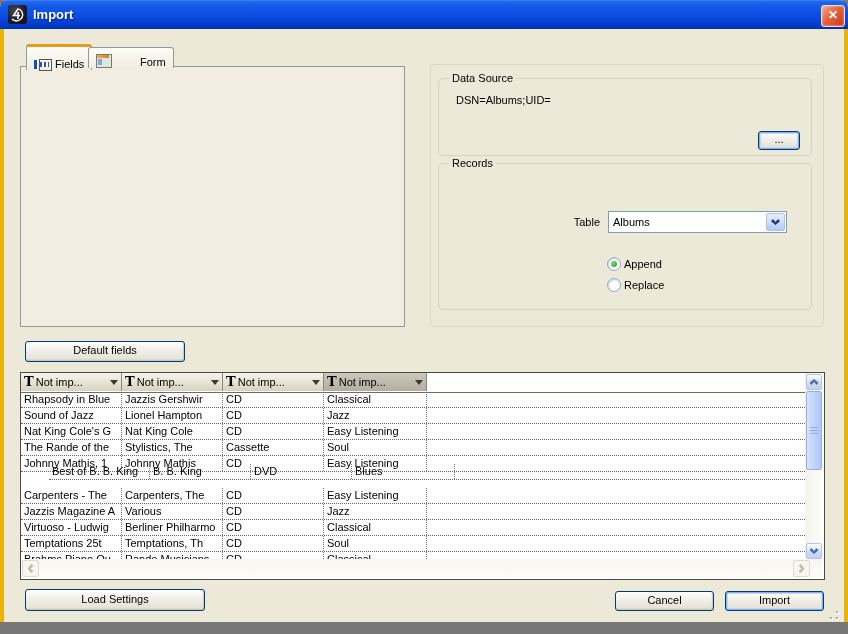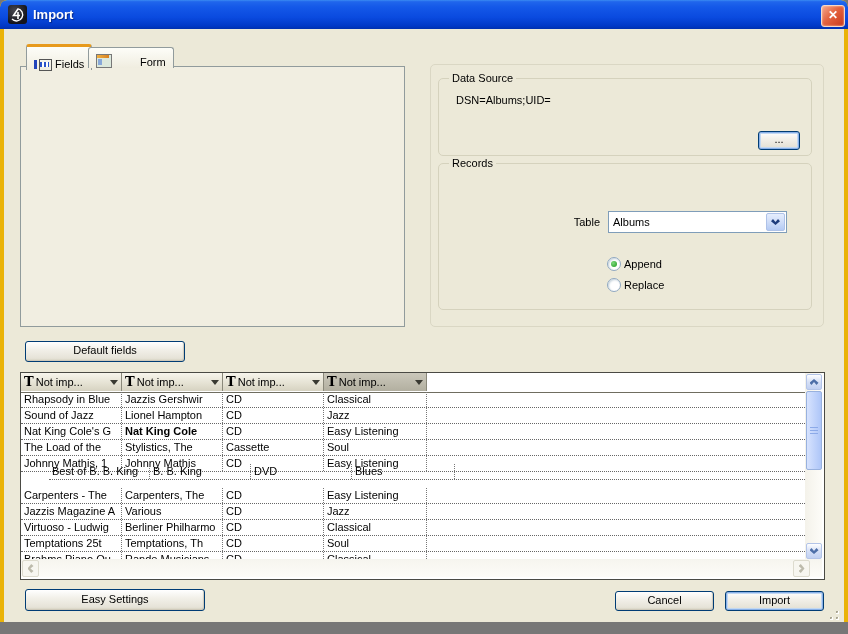--- a/index.html
+++ b/index.html
@@ -247,26 +247,26 @@
         <div class="gcell" style="left:303px;width:103px;">Classical</div>
       </div>
       <div class="grow" style="top:16px;">
         <div class="gcell" style="left:0;width:101px;">Sound of Jazz</div>
         <div class="gcell" style="left:101px;width:101px;">Lionel Hampton</div>
         <div class="gcell" style="left:202px;width:101px;">CD</div>
         <div class="gcell" style="left:303px;width:103px;">Jazz</div>
       </div>
       <div class="grow" style="top:32px;">
         <div class="gcell" style="left:0;width:101px;">Nat King Cole's G</div>
-        <div class="gcell" style="left:101px;width:101px;font-weight:bold;">Nat King Cole</div>
+        <div class="gcell" style="left:101px;width:101px;">Nat King Cole</div>
         <div class="gcell" style="left:202px;width:101px;">CD</div>
         <div class="gcell" style="left:303px;width:103px;">Easy Listening</div>
       </div>
       <div class="grow" style="top:48px;">
-        <div class="gcell" style="left:0;width:101px;">The Load of the</div>
+        <div class="gcell" style="left:0;width:101px;">The Rande of the</div>
         <div class="gcell" style="left:101px;width:101px;">Stylistics, The</div>
         <div class="gcell" style="left:202px;width:101px;">Cassette</div>
         <div class="gcell" style="left:303px;width:103px;">Soul</div>
       </div>
       <div class="grow" style="top:64px;">
         <div class="gcell" style="left:0;width:101px;">Johnny Mathis, 1</div>
         <div class="gcell" style="left:101px;width:101px;">Johnny Mathis</div>
         <div class="gcell" style="left:202px;width:101px;">CD</div>
         <div class="gcell" style="left:303px;width:103px;">Easy Listening</div>
       </div>
@@ -321,21 +321,21 @@
     <div class="sb-track" style="position:absolute;left:0;top:186px;width:801px;height:18px;background:linear-gradient(180deg,#F6F5EF,#FDFCF8);">
       <div class="sbtn disabled" style="left:1px;top:1px;width:15px;height:15px;">
           <i class="chev left"></i>
         </div>
       <div class="sbtn disabled" style="left:772px;top:1px;width:15px;height:15px;">
           <i class="chev right"></i>
         </div>
     </div>
   </div>
 
-  <div class="xp-btn" style="left:25px;top:589px;width:178px;height:20px;line-height:18px;">Easy Settings</div>
+  <div class="xp-btn" style="left:25px;top:589px;width:178px;height:20px;line-height:18px;">Load Settings</div>
   <div class="xp-btn" style="left:615px;top:591px;width:97px;height:18px;line-height:16px;">Cancel</div>
   <div class="xp-btn default-ring" style="left:725px;top:591px;width:97px;height:18px;line-height:16px;">Import</div>
 
   <div id="resize-grip">
     <i style="left:12px;top:12px;"></i>
       <i style="left:12px;top:6px;"></i>
       <i style="left:6px;top:12px;"></i>
     <i style="left:12px;top:0;"></i>
       <i style="left:6px;top:6px;"></i>
       <i style="left:0;top:12px;"></i>

